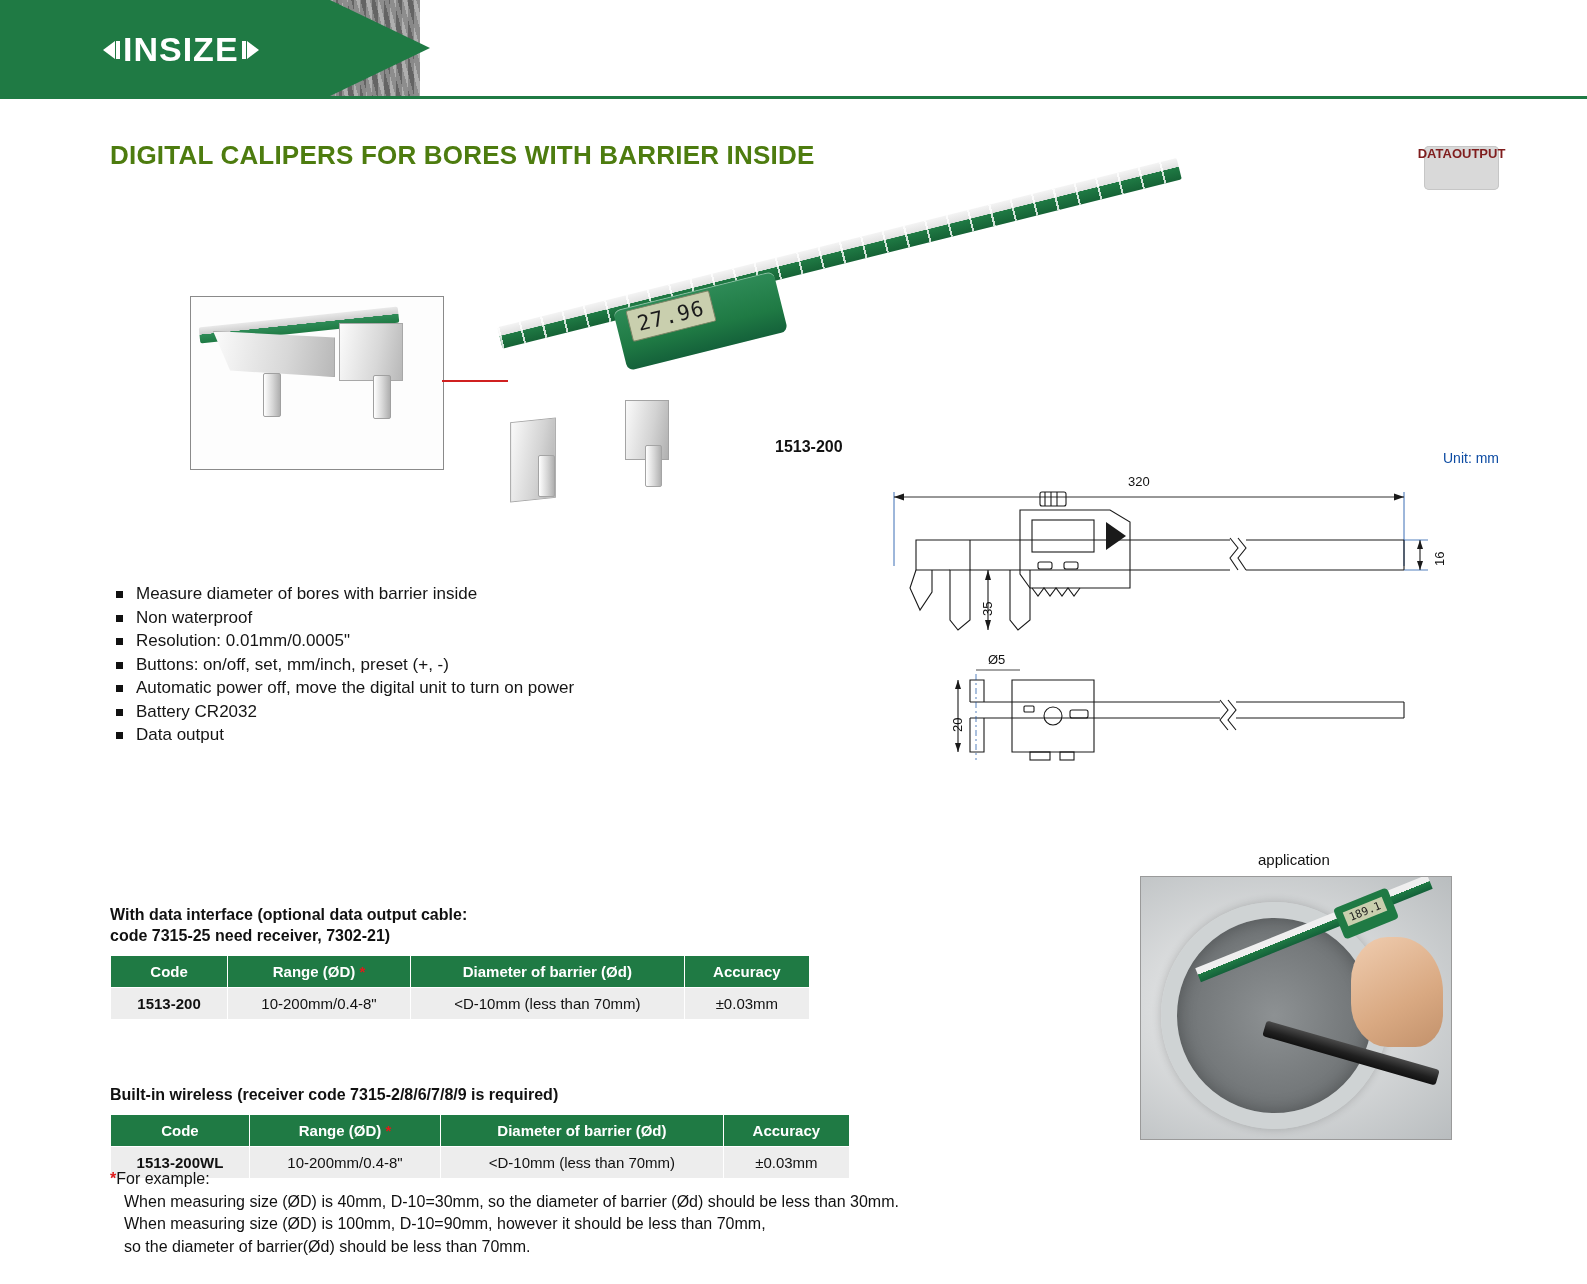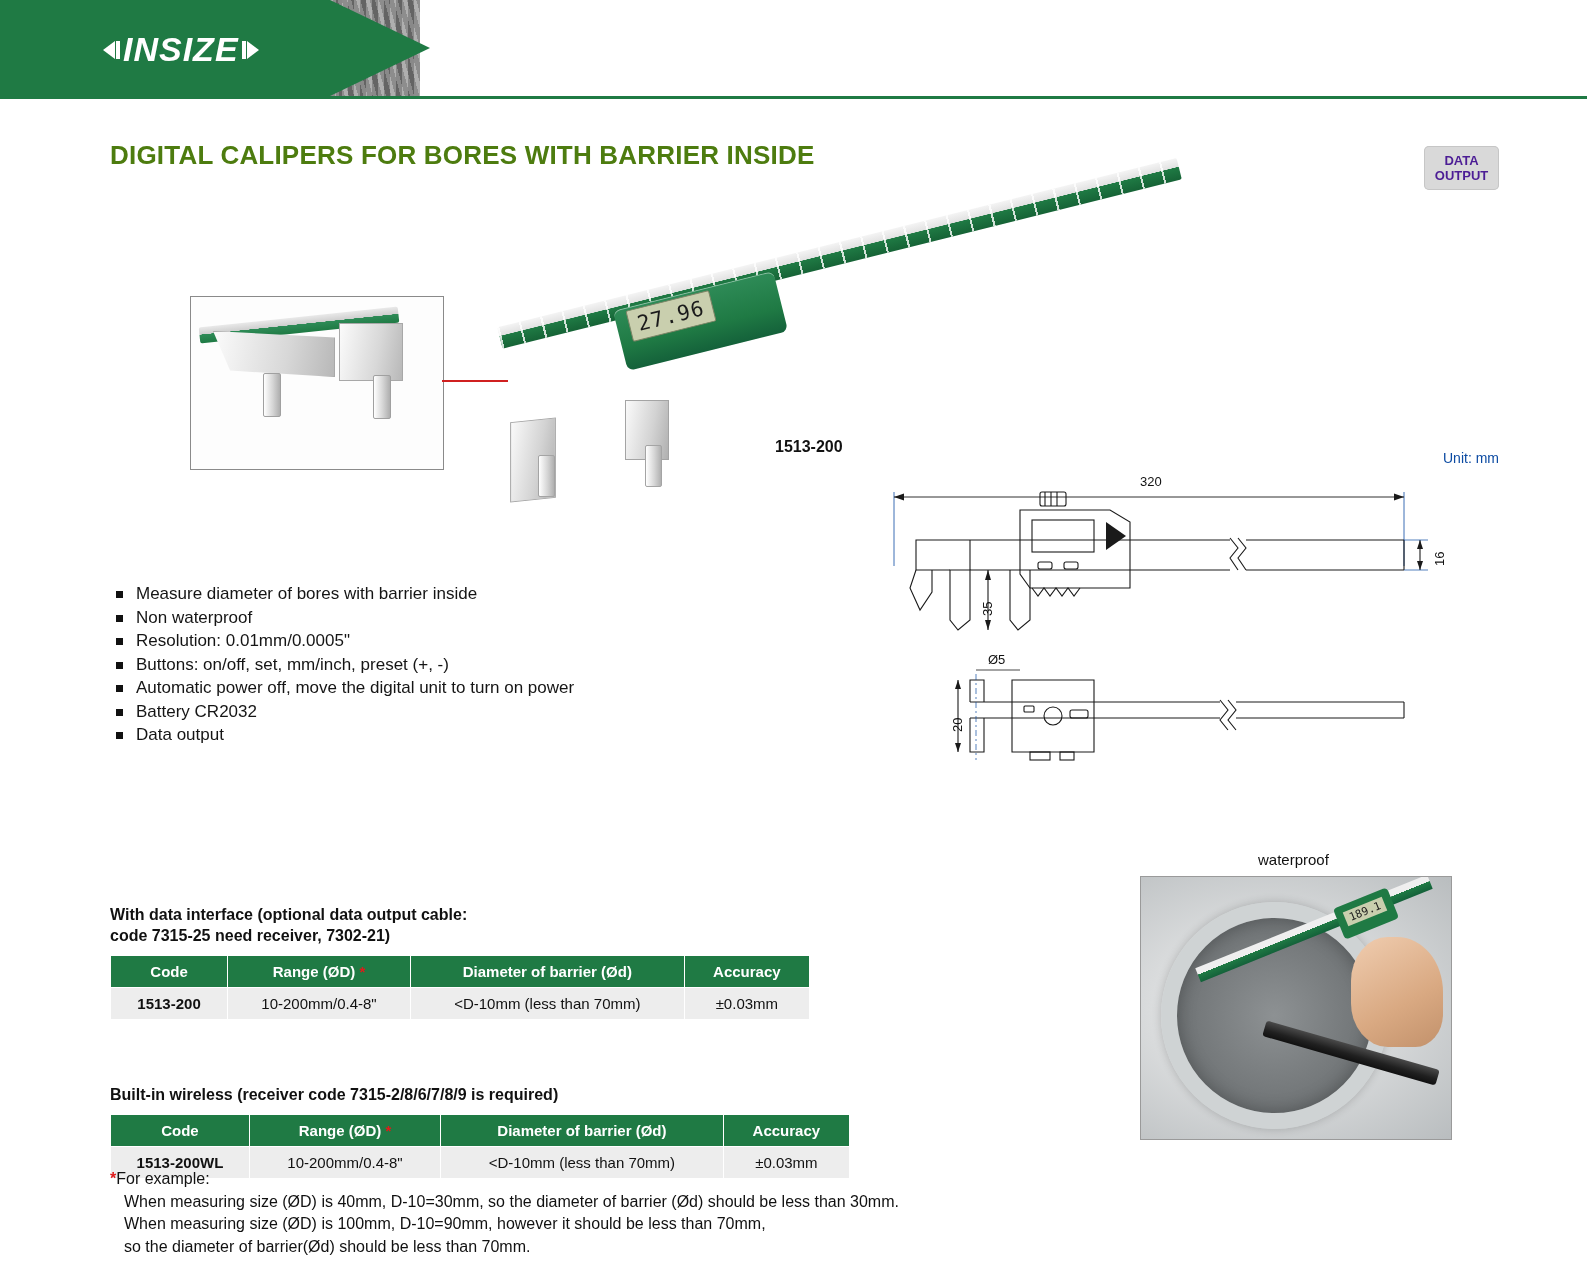--- a/index.html
+++ b/index.html
@@ -52,21 +52,20 @@
     clip-path: polygon(0 0, 330px 0, 430px 48px, 330px 96px, 0 96px, 0 0);
     z-index: 2;
   }
   .logo {
     position: absolute;
     left: 103px;
     top: 30px;
     z-index: 3;
     display: flex;
     align-items: center;
-    font-style: italic;
     font-weight: bold;
     font-size: 34px;
     letter-spacing: 1px;
     color: #ffffff;
   }
   .logo .arrow-l {
     width: 0; height: 0;
     border-top: 9px solid transparent;
     border-bottom: 9px solid transparent;
     border-right: 12px solid #ffffff;
@@ -100,27 +99,27 @@
     color: #4d7c0f;
   }
   .data-output-badge {
     position: absolute;
     right: 88px;
     top: 146px;
     width: 75px;
     height: 44px;
     background: #d9d9d9;
     border-radius: 5px;
-    color: #4c1d95;
+    color: #7f1d1d;
     font-size: 13px;
     font-weight: bold;
     line-height: 15px;
     text-align: center;
     display: flex;
-    flex-direction: column;
+    flex-direction: row;
     justify-content: center;
     box-shadow: inset 0 0 0 1px #c6c6c6;
   }
 
   
   .inset-box {
     position: absolute;
     left: 190px;
     top: 296px;
     width: 252px;
@@ -517,21 +516,21 @@
       <rect x="150" y="282" width="20" height="8"></rect>
       <rect x="180" y="282" width="14" height="8"></rect>
 
       <line x1="96" y1="204" x2="96" y2="290" stroke="#0b4aa2" stroke-width=".7" stroke-dasharray="6 3 2 3"></line>
       <line x1="78" y1="210" x2="78" y2="282" stroke="#1a1a1a"></line>
       <polygon points="78,210 75,219 81,219" fill="#1a1a1a" stroke="none"></polygon>
       <polygon points="78,282 75,273 81,273" fill="#1a1a1a" stroke="none"></polygon>
       <line x1="96" y1="200" x2="140" y2="200" stroke="#1a1a1a" stroke-width=".8"></line>
     </g>
   </svg>
-  <div class="dim-text" style="left:260px; top:4px;">320</div>
+  <div class="dim-text" style="left:248px; top:4px;">320</div>
   <div class="dim-text dim-vert" style="left:552px; top:96px;">16</div>
   <div class="dim-text dim-vert" style="left:100px; top:146px;">35</div>
   <div class="dim-text dim-vert" style="left:70px; top:262px;">20</div>
   <div class="dim-text" style="left:108px; top:182px;">Ø5</div>
 </div>
 
 <div class="sect1">
   <div class="tbl-caption">
     <div>With data interface (optional data output cable:</div>
     <div>code 7315-25 need receiver, 7302-21)</div>
@@ -571,21 +570,21 @@
       <tr>
         <td class="code">1513-200WL</td>
         <td>10-200mm/0.4-8"</td>
         <td>&lt;D-10mm (less than 70mm)</td>
         <td>±0.03mm</td>
       </tr>
     </tbody>
   </table>
 </div>
 
-<div class="app-label">waterproof</div>
+<div class="app-label">application</div>
 <div class="app-photo">
   <div class="app-ring"></div>
   <div class="app-caliper"></div>
   <div class="app-disp"></div>
   <div class="app-lcd">189.1</div>
   <div class="app-hand"></div>
   <div class="app-rod"></div>
 </div>
 
 <div class="footnote">

